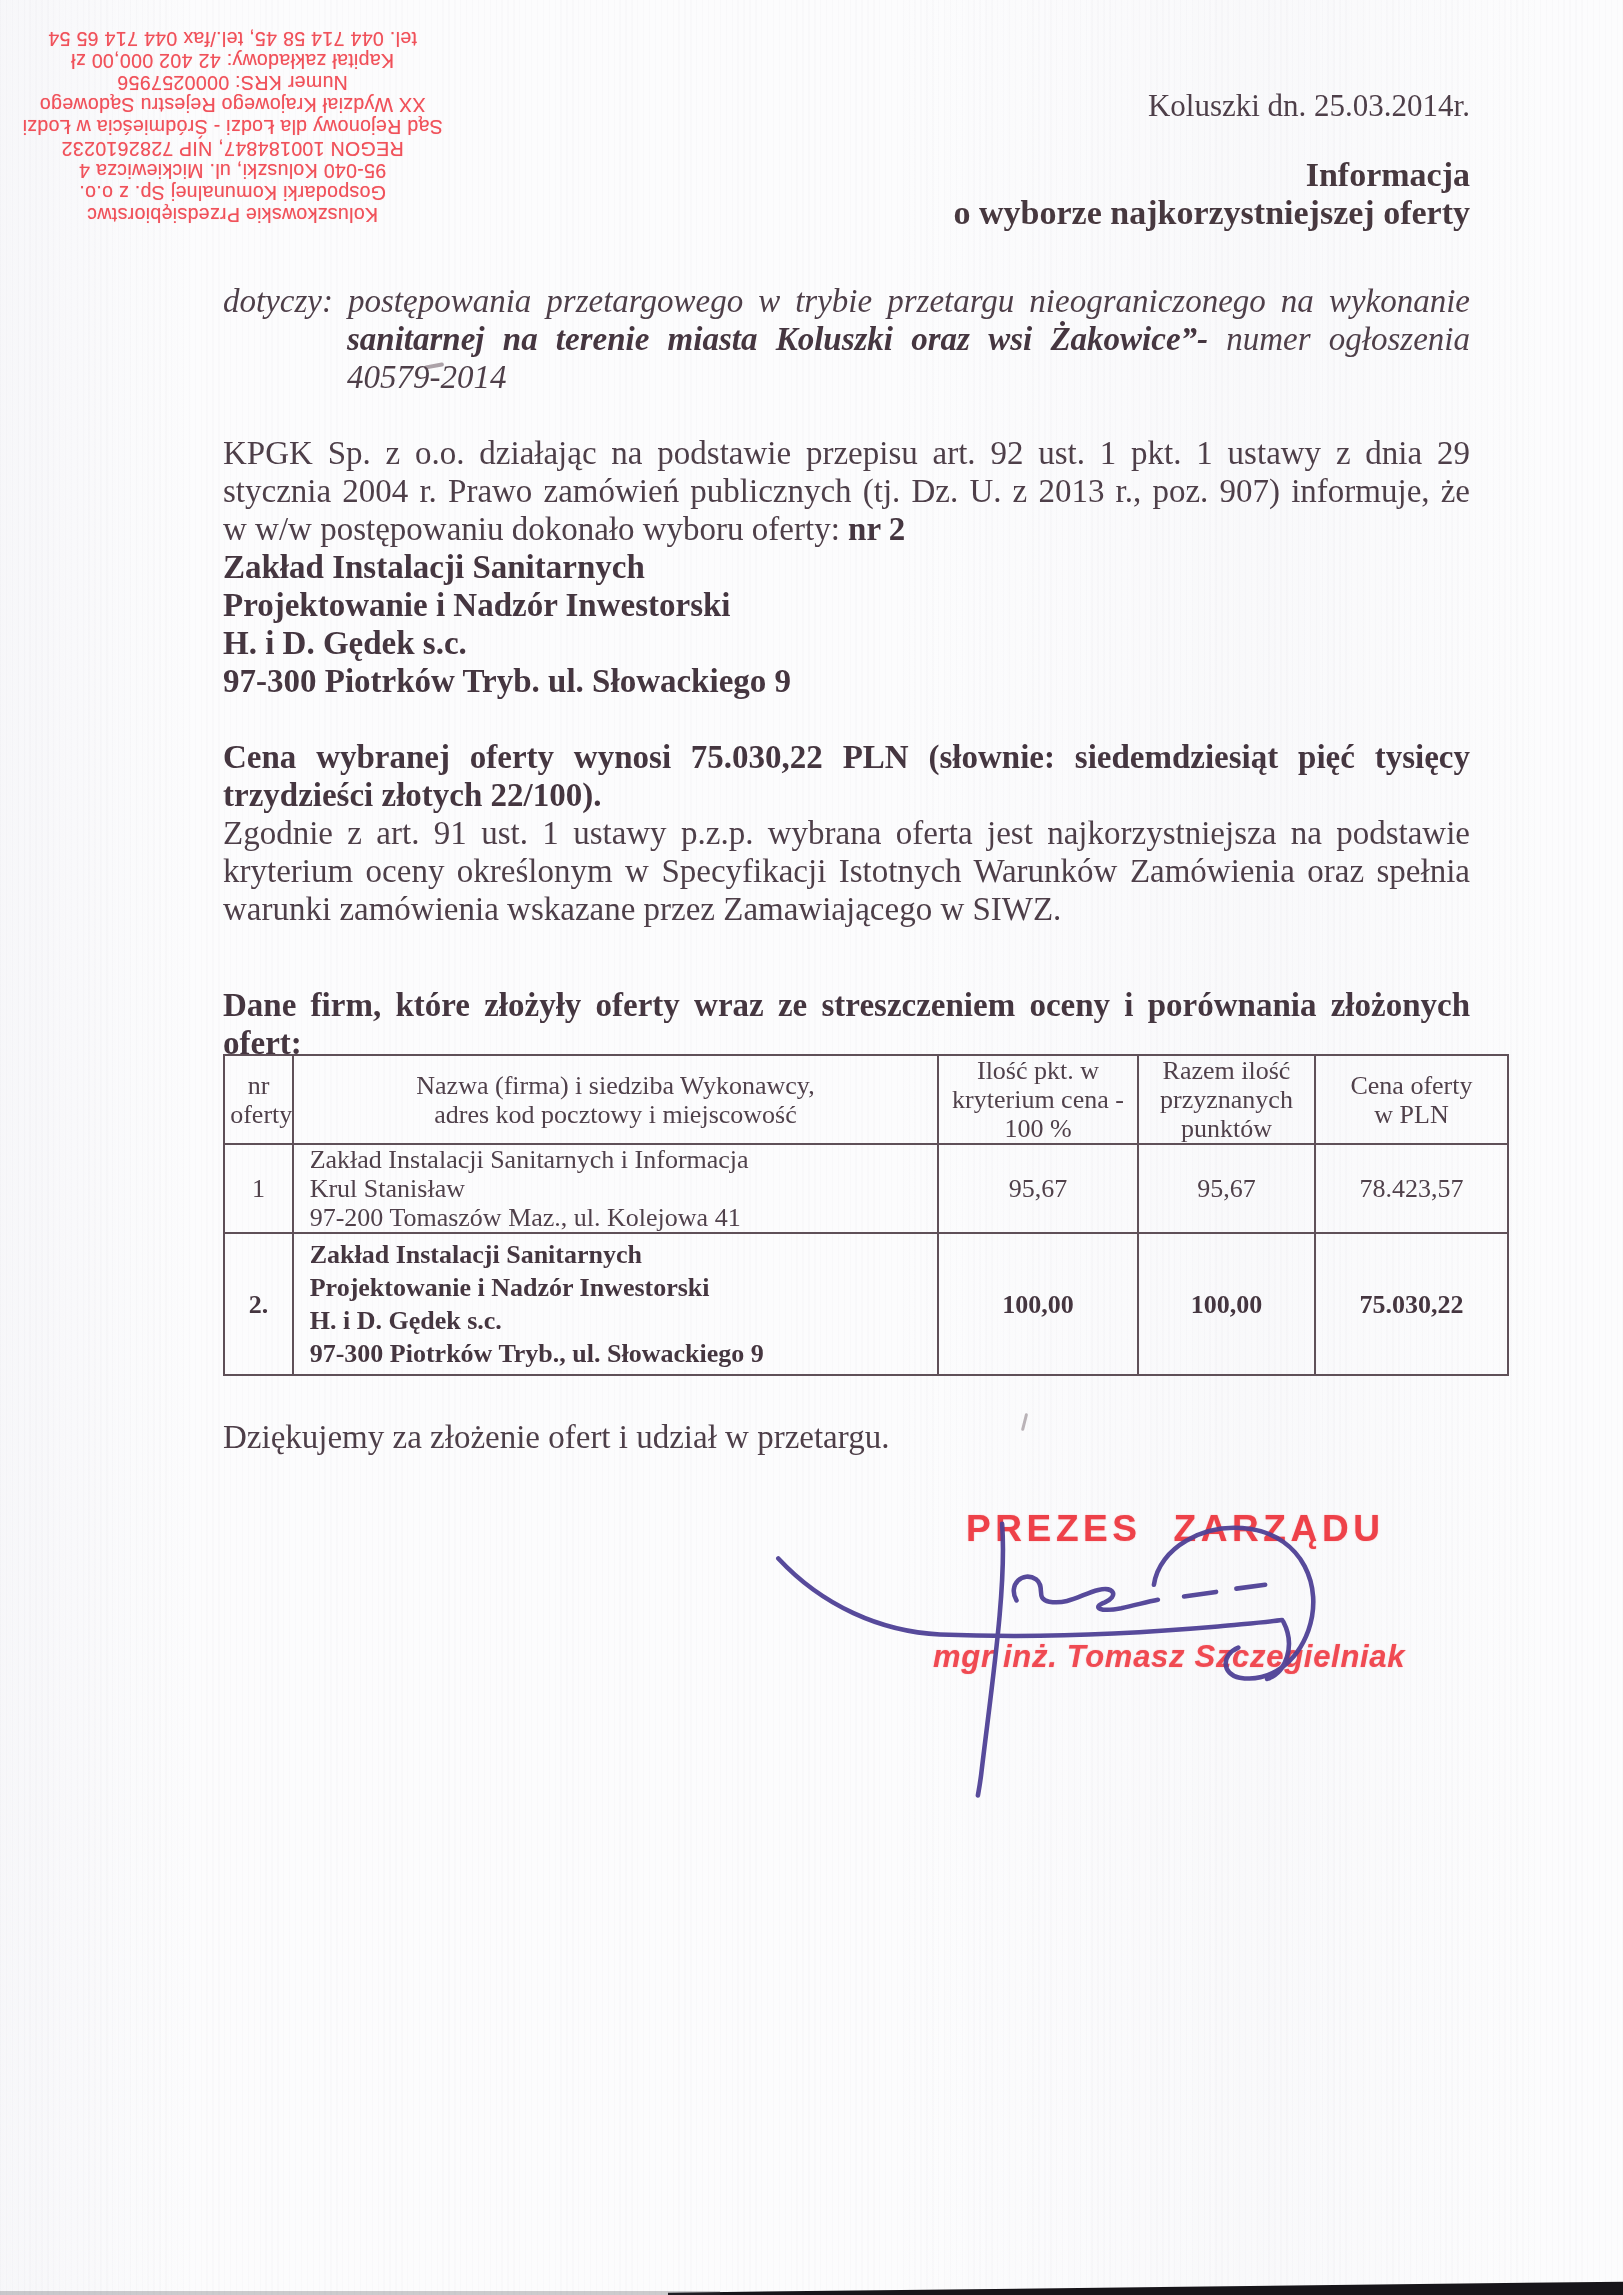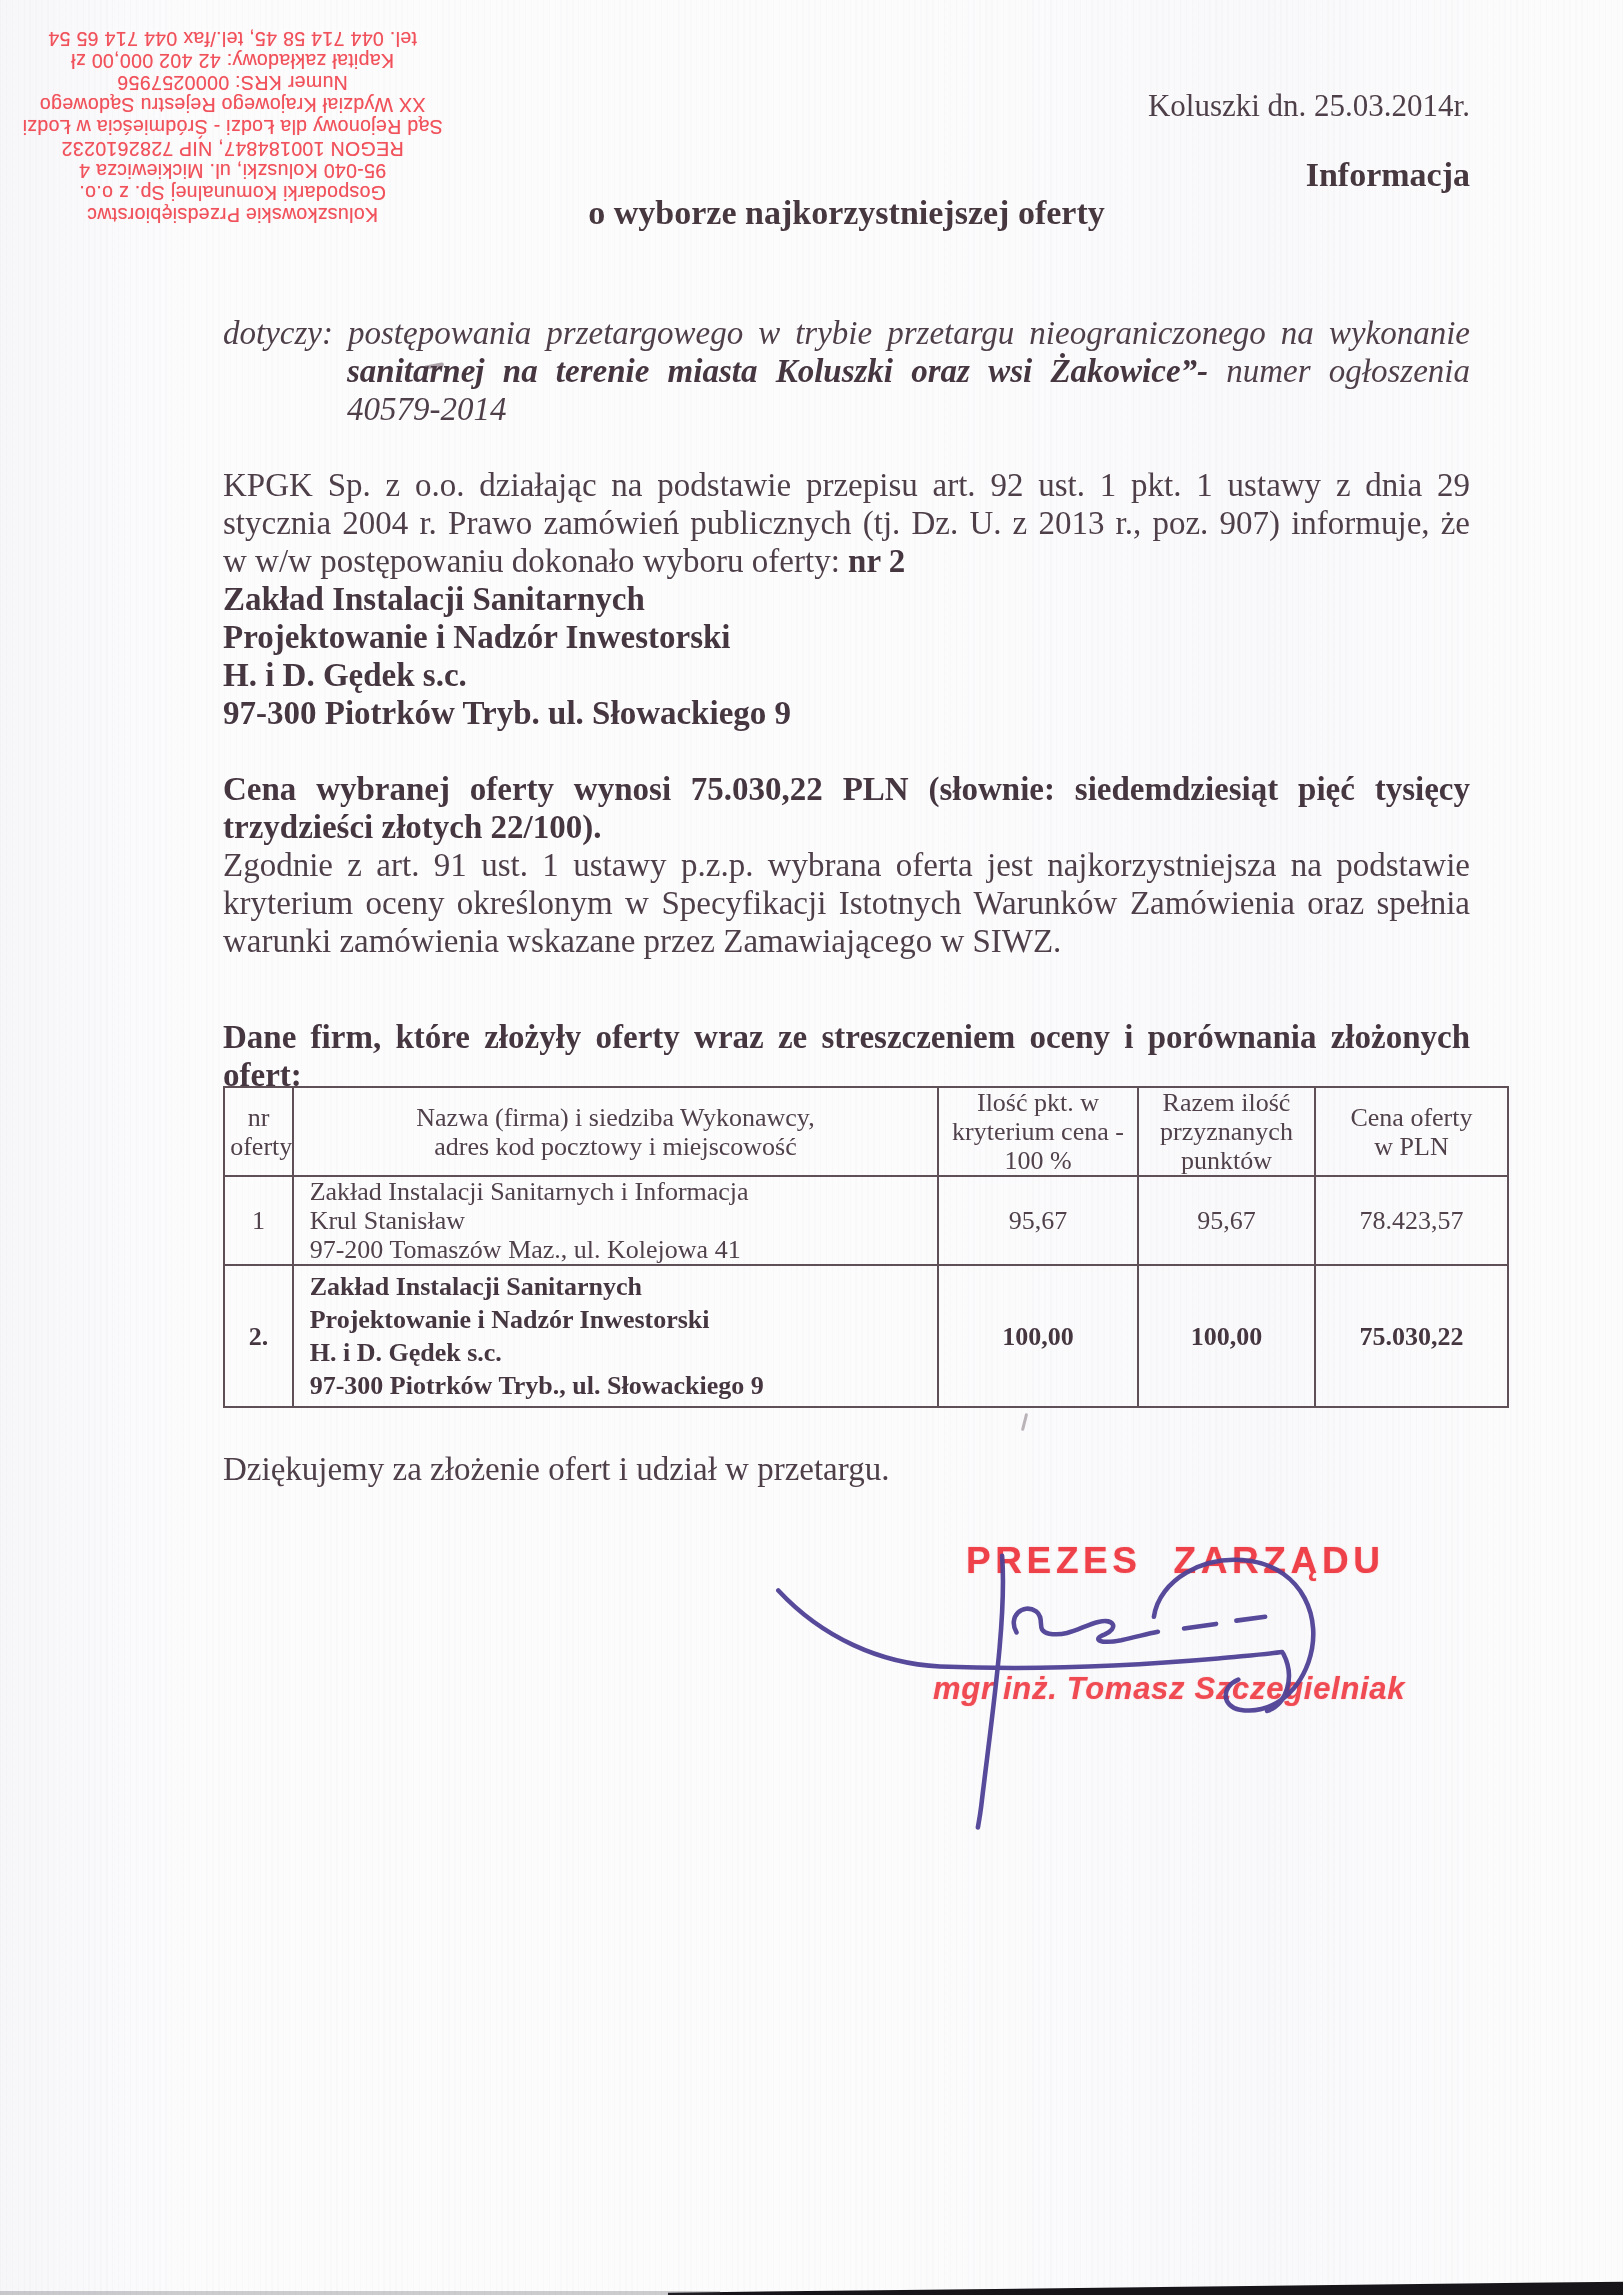--- a/index.html
+++ b/index.html
@@ -11,22 +11,22 @@
       #fcfcfd;
     font-family:"Liberation Serif", serif;
     color:#4e3f49;
   }
   .content{position:absolute;left:223px;top:0;width:1247px;}
   .line{font-size:33px;line-height:38px;}
   .just{text-align:justify;text-align-last:justify;}
   .b{font-weight:bold;color:#453640;}
   .date-line{margin-top:87px;font-size:31px;line-height:38px;text-align:right;}
   .doc-title{margin-top:31px;font-size:34px;line-height:38px;font-weight:bold;text-align:right;color:#47383f;}
-  .doc-title2{font-size:34px;line-height:38px;font-weight:bold;text-align:center;color:#47383f;}
-  .subject{margin-top:82px;font-style:italic;}
+  .doc-title2{font-size:34px;line-height:38px;font-weight:bold;text-align:right;color:#47383f;}
+  .subject{margin-top:50px;font-style:italic;}
   .subject .cont{padding-left:124px;}
   .decision{margin-top:38px;}
   .price{margin-top:38px;}
   .offers-intro{margin-top:58px;}
   .thanks-line{margin-top:42px;font-size:33px;line-height:38px;}
 
   
   .corner-stamp{
     position:absolute;left:-36px;top:27.5px;width:537px;
     transform:rotate(180deg);

